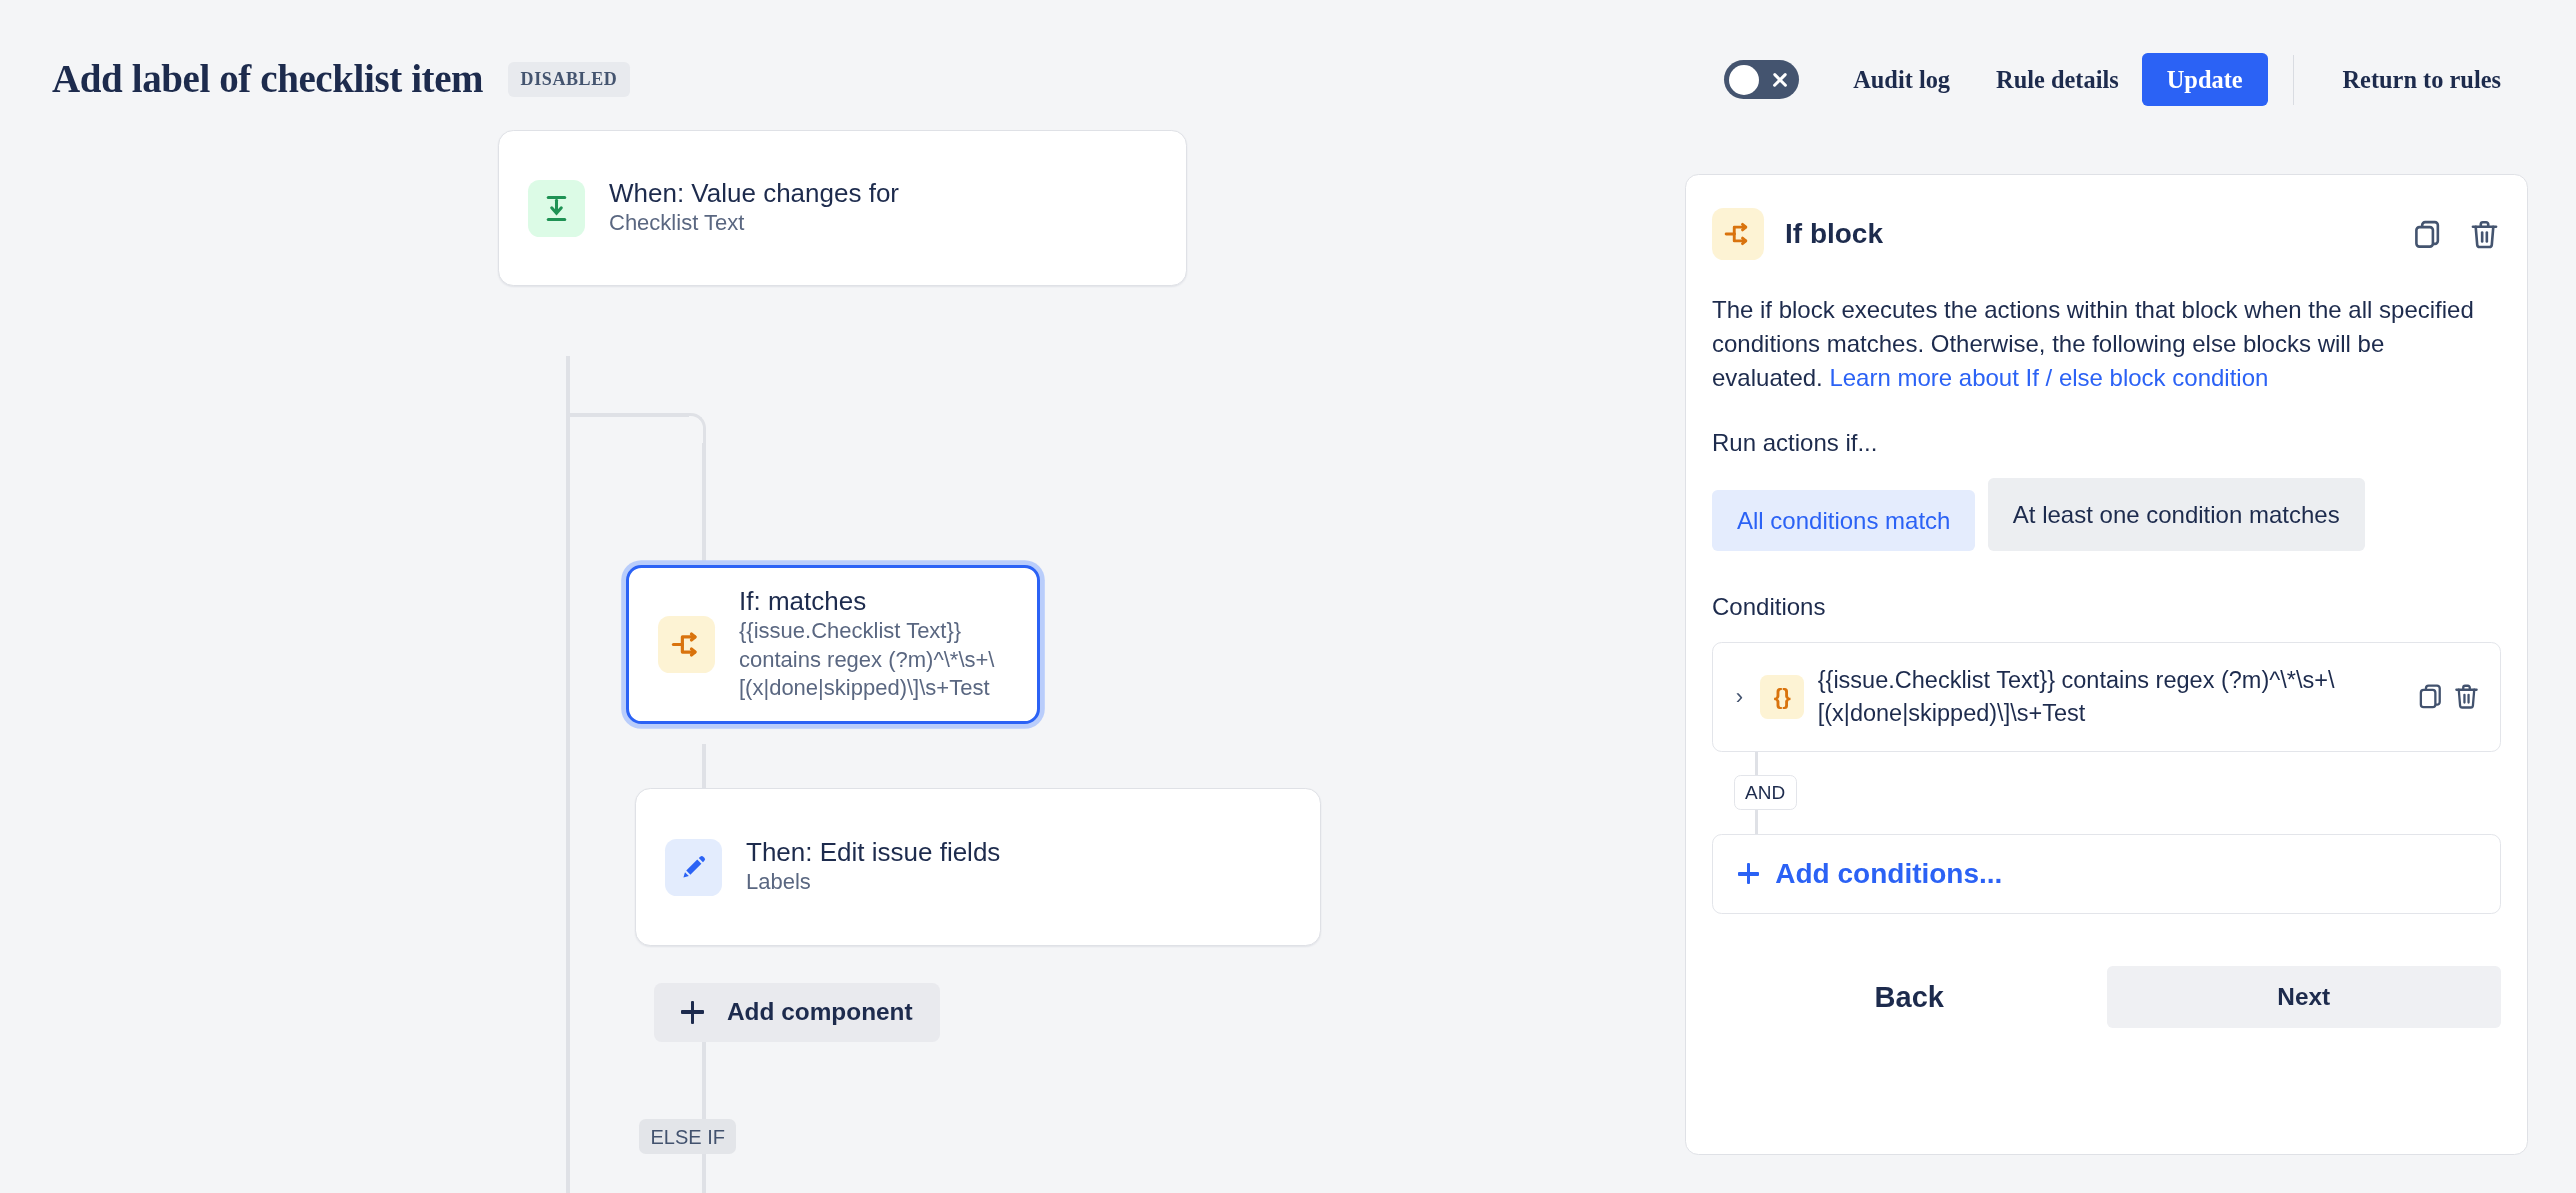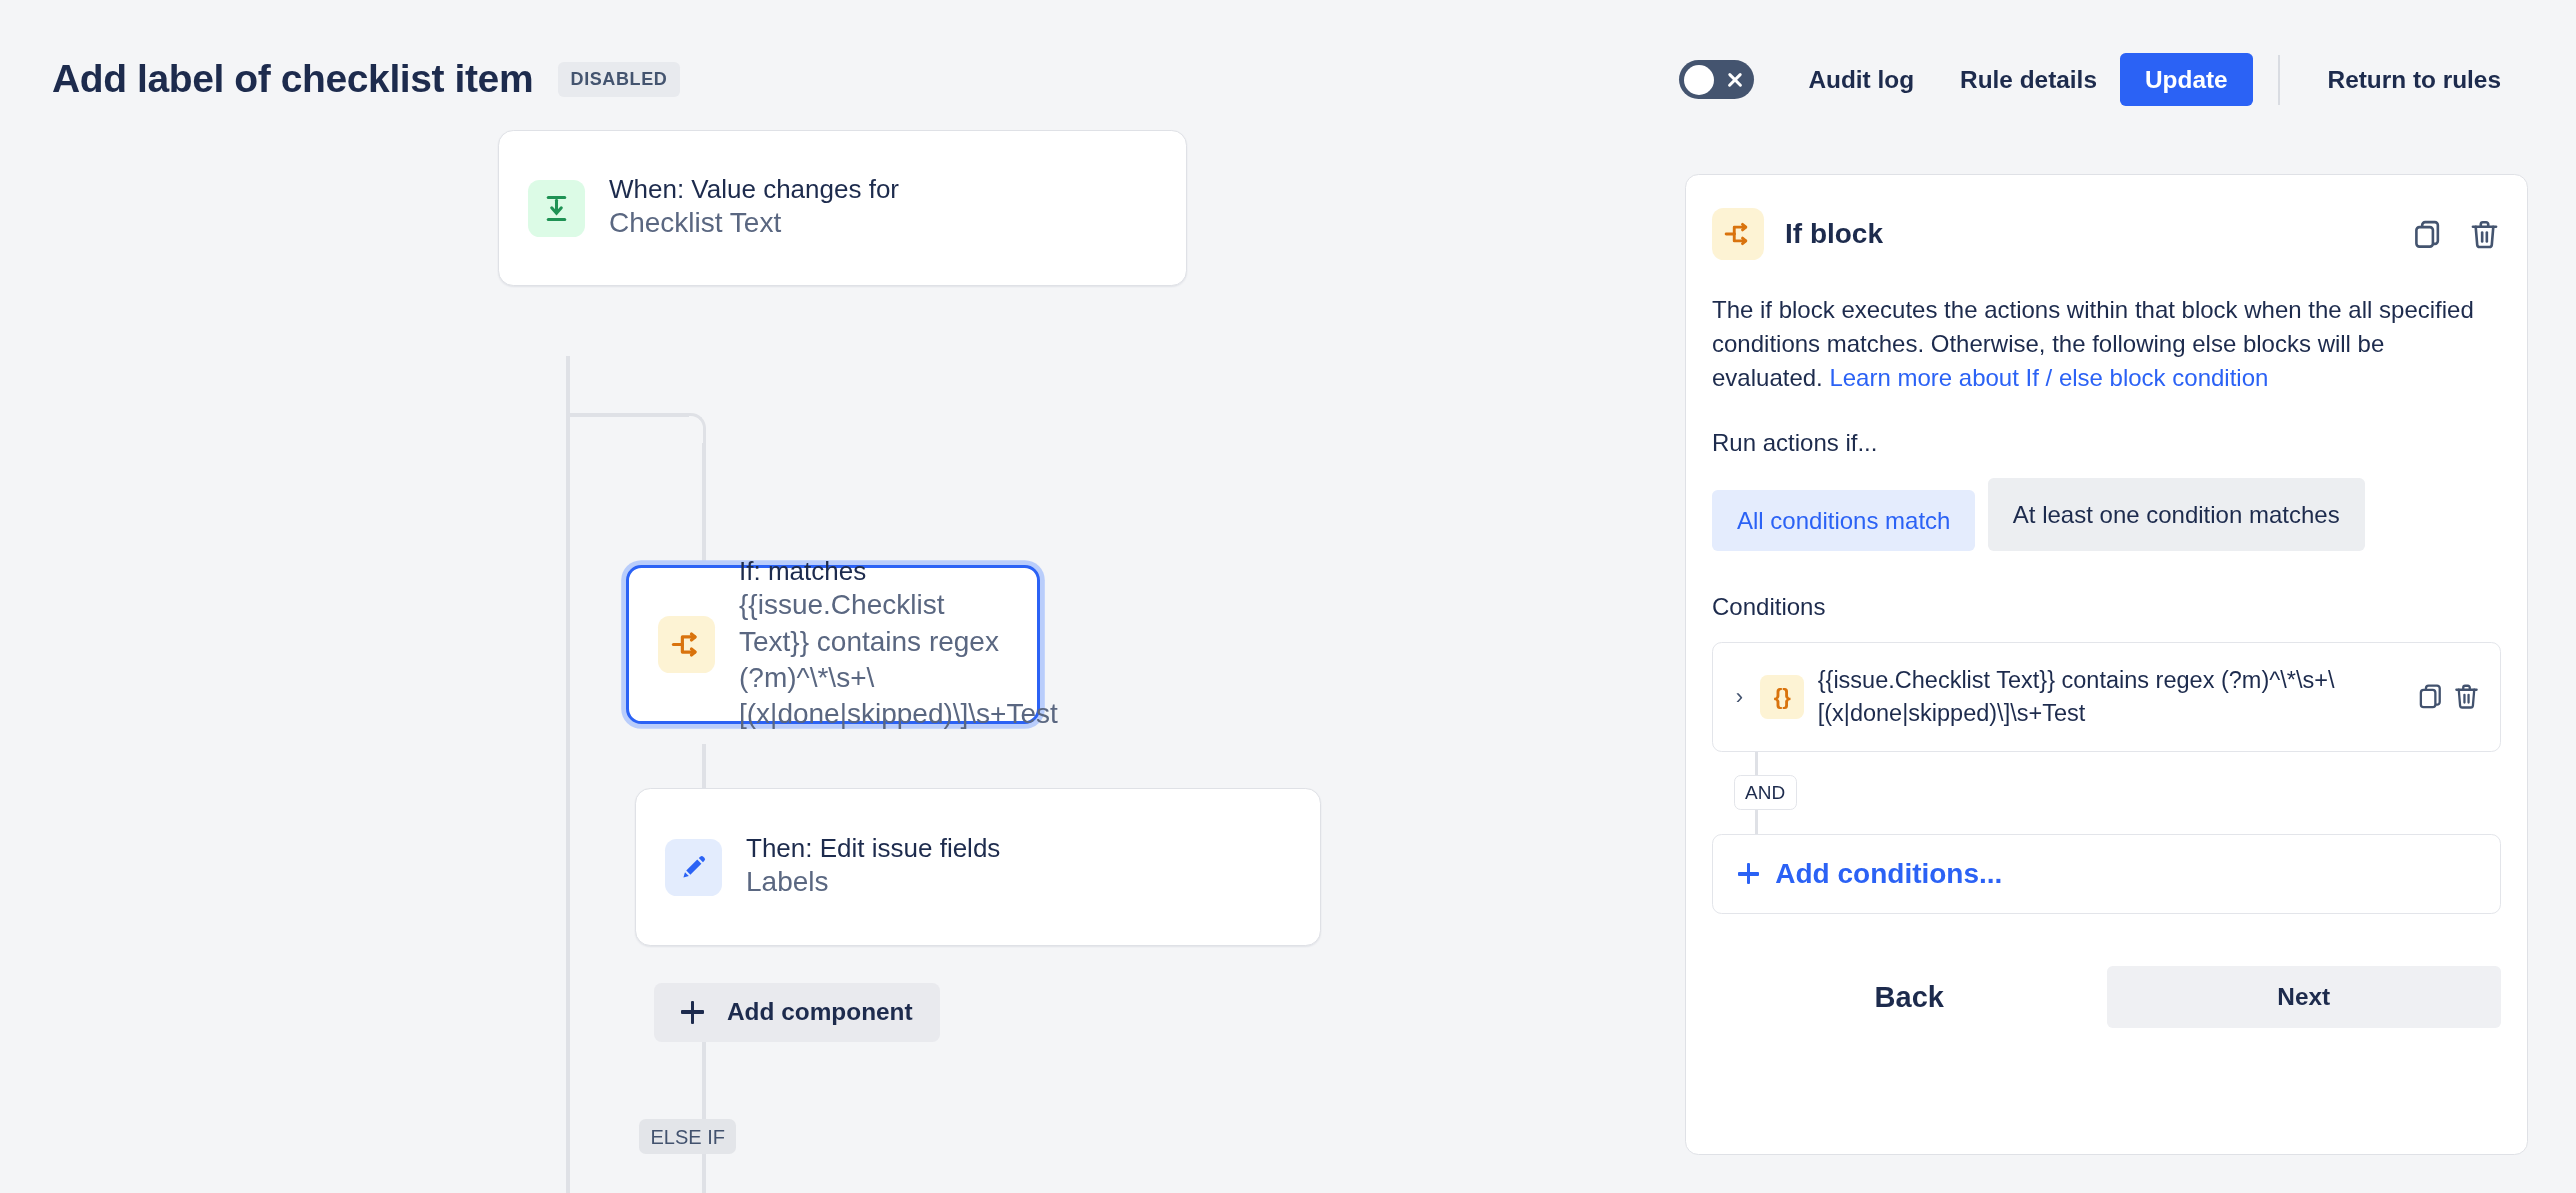--- a/index.html
+++ b/index.html
@@ -16,20 +16,21 @@
   
   .topbar {
     position: absolute;
     top: 0; left: 0;
     width: 2576px;
     height: 159px;
     display: flex;
     align-items: center;
     justify-content: space-between;
     padding: 0 52px 0 52px;
+    font-family: Liberation Serif, serif;
   }
   .title-wrap { display: flex; align-items: center; gap: 25px; }
   .page-title {
     font-size: 39px;
     font-weight: 700;
     letter-spacing: -0.4px;
     color: #1d2b4d;
     line-height: 1.1;
   }
   .status-badge {
@@ -158,21 +159,21 @@
 
   .card-text { display: flex; flex-direction: column; gap: 0; min-width: 0; }
   .card-title {
     font-size: 26px;
     font-weight: 400;
     color: #1d2b4d;
     line-height: 1.2;
     white-space: nowrap;
   }
   .card-sub {
-    font-size: 28px;
+    font-size: 22px;
     color: #5a6781;
     line-height: 1.3;
   }
   .card-sub.wrap { white-space: normal; max-width: 517px; }
 
   .pill {
     position: absolute;
     background: #e3e5e9;
     color: #42526e;
     font-size: 20px;

